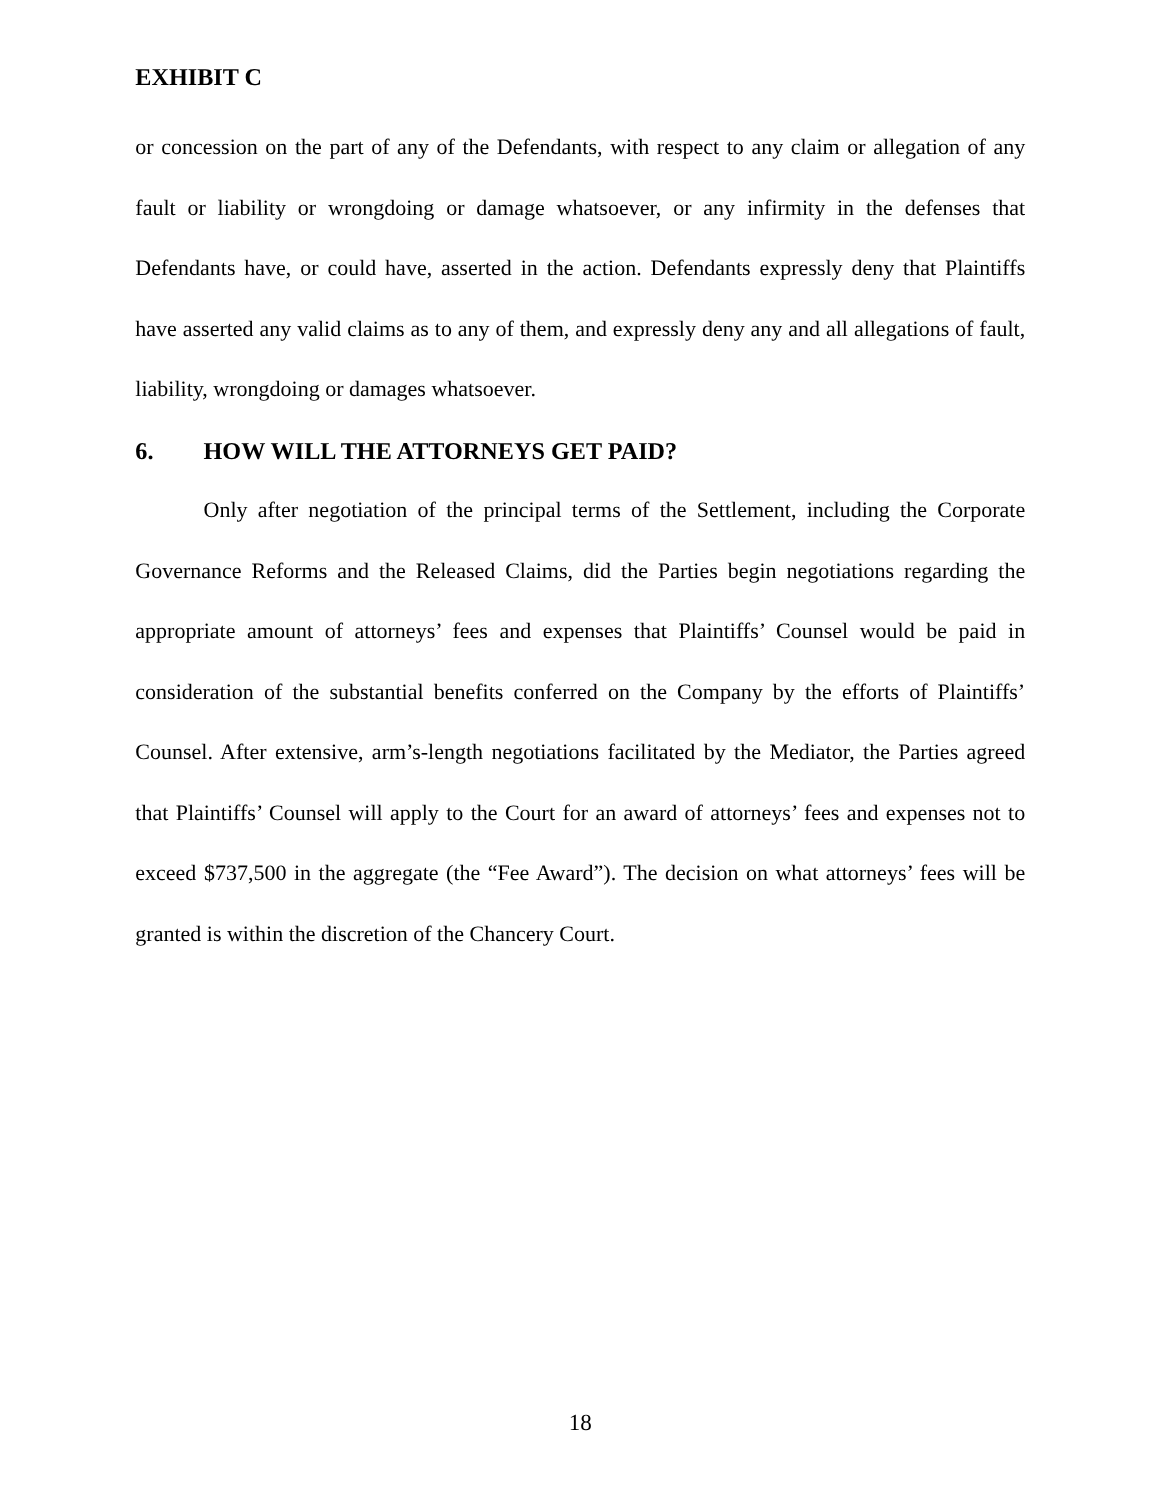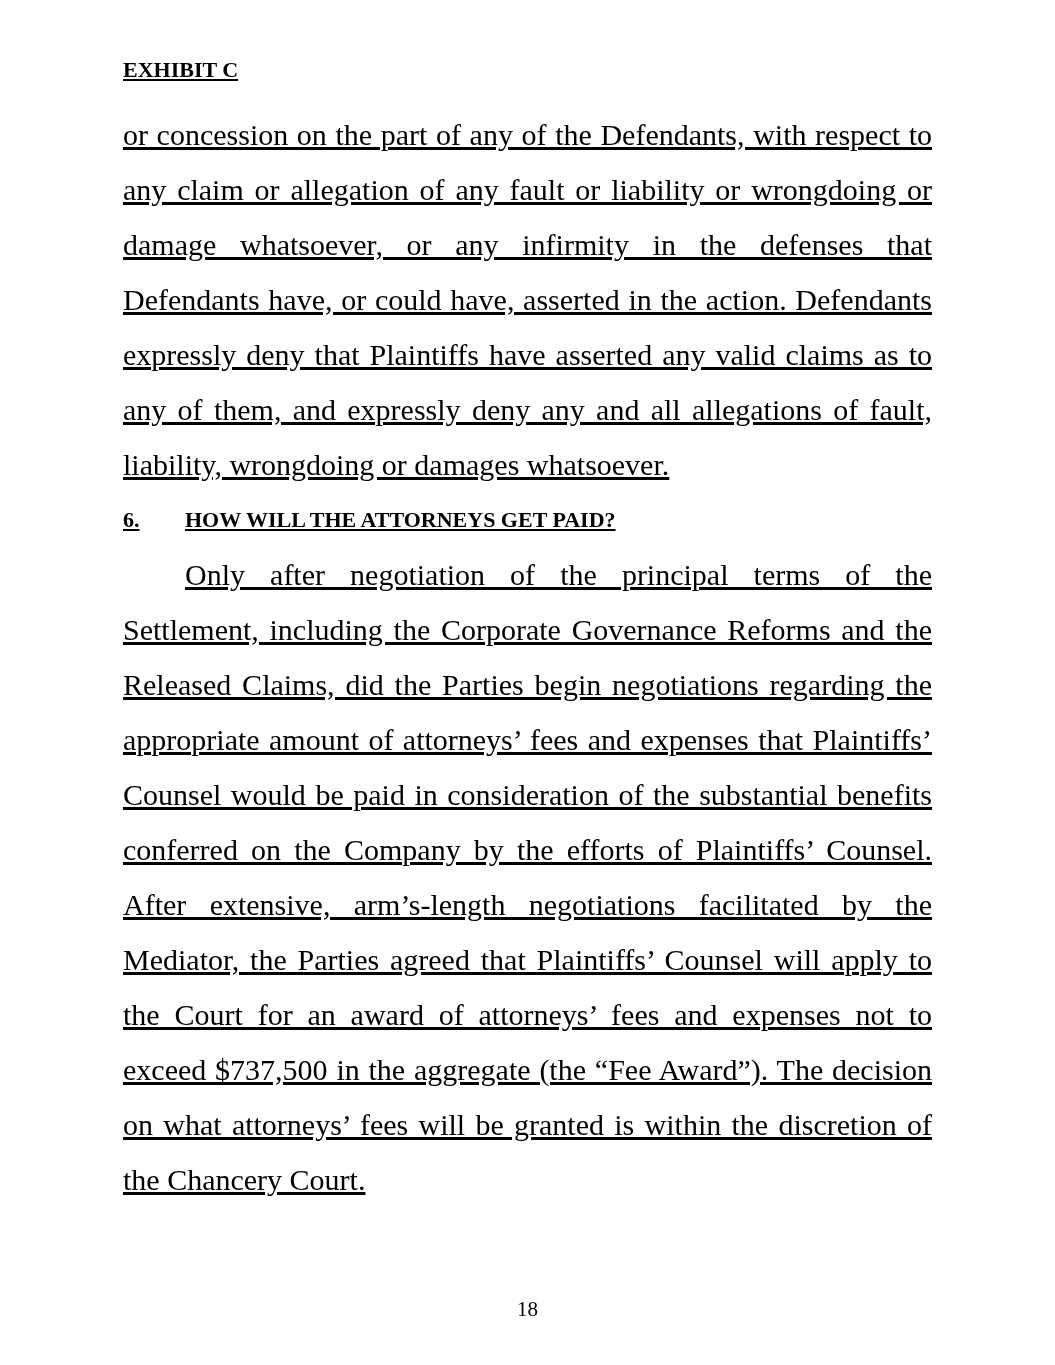--- a/index.html
+++ b/index.html
@@ -11,31 +11,30 @@
       position: relative;
       width: 1055px;
       height: 1365px;
       margin: 0 auto;
       background: #ffffff;
       color: #000000;
       font-family: "Liberation Serif", "DejaVu Serif", serif;
       box-sizing: border-box;
       padding: 42px 123px 0 123px;
       overflow: hidden;
-      text-decoration: underline;
     }
     .exhibit-label {
       font-size: 22px;
       font-weight: bold;
       line-height: 55px;
       margin: 0 0 10px 0;
       text-align: left;
     }
     p.body-text {
-      font-size: 30px;
+      font-size: 20px;
       line-height: 55px;
       text-align: justify;
       margin: 0;
     }
     p.body-text.first-line-indent {
       text-indent: 62px;
     }
     .section-heading {
       display: flex;
       font-size: 22px;
@@ -47,21 +46,21 @@
     .section-number {
       flex: 0 0 62px;
       width: 62px;
     }
     .section-title {
       flex: 1 1 auto;
     }
     .page-number {
       position: absolute;
       left: 0;
-      bottom: 44px;
+      bottom: 60px;
       width: 100%;
       text-align: center;
       font-size: 21px;
       line-height: 24px;
     }
   </style>
 </head>
 <body>
 
 <div class="page">

